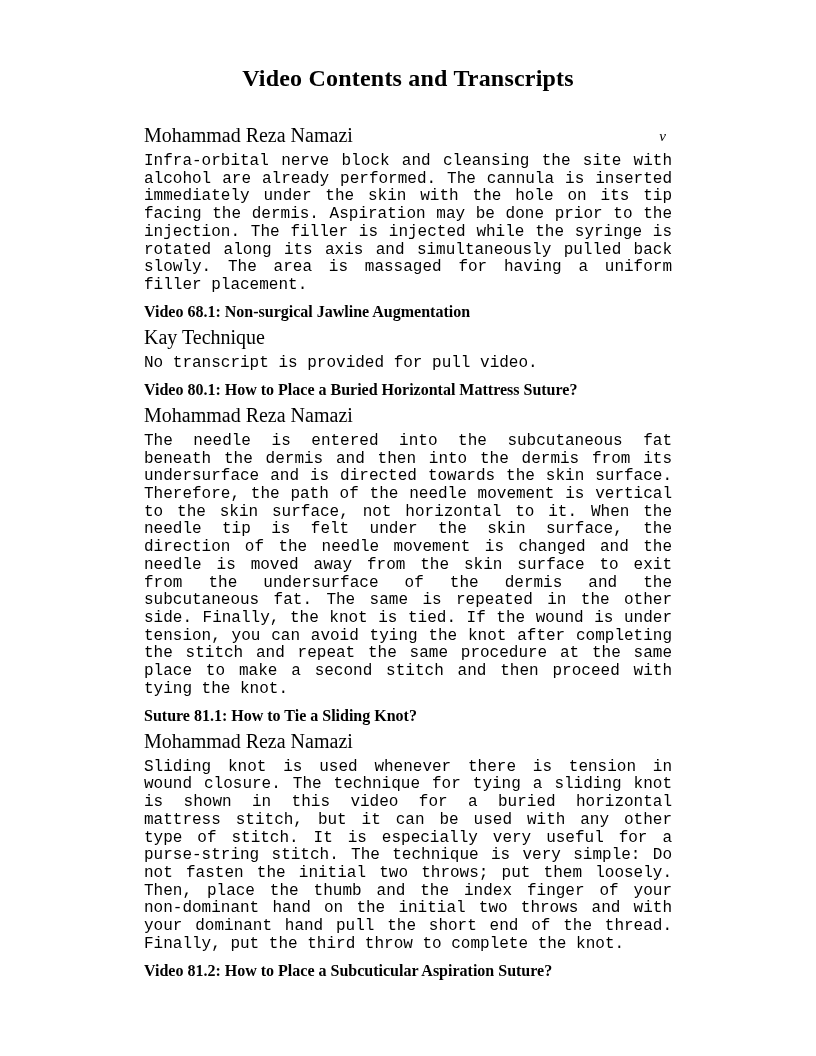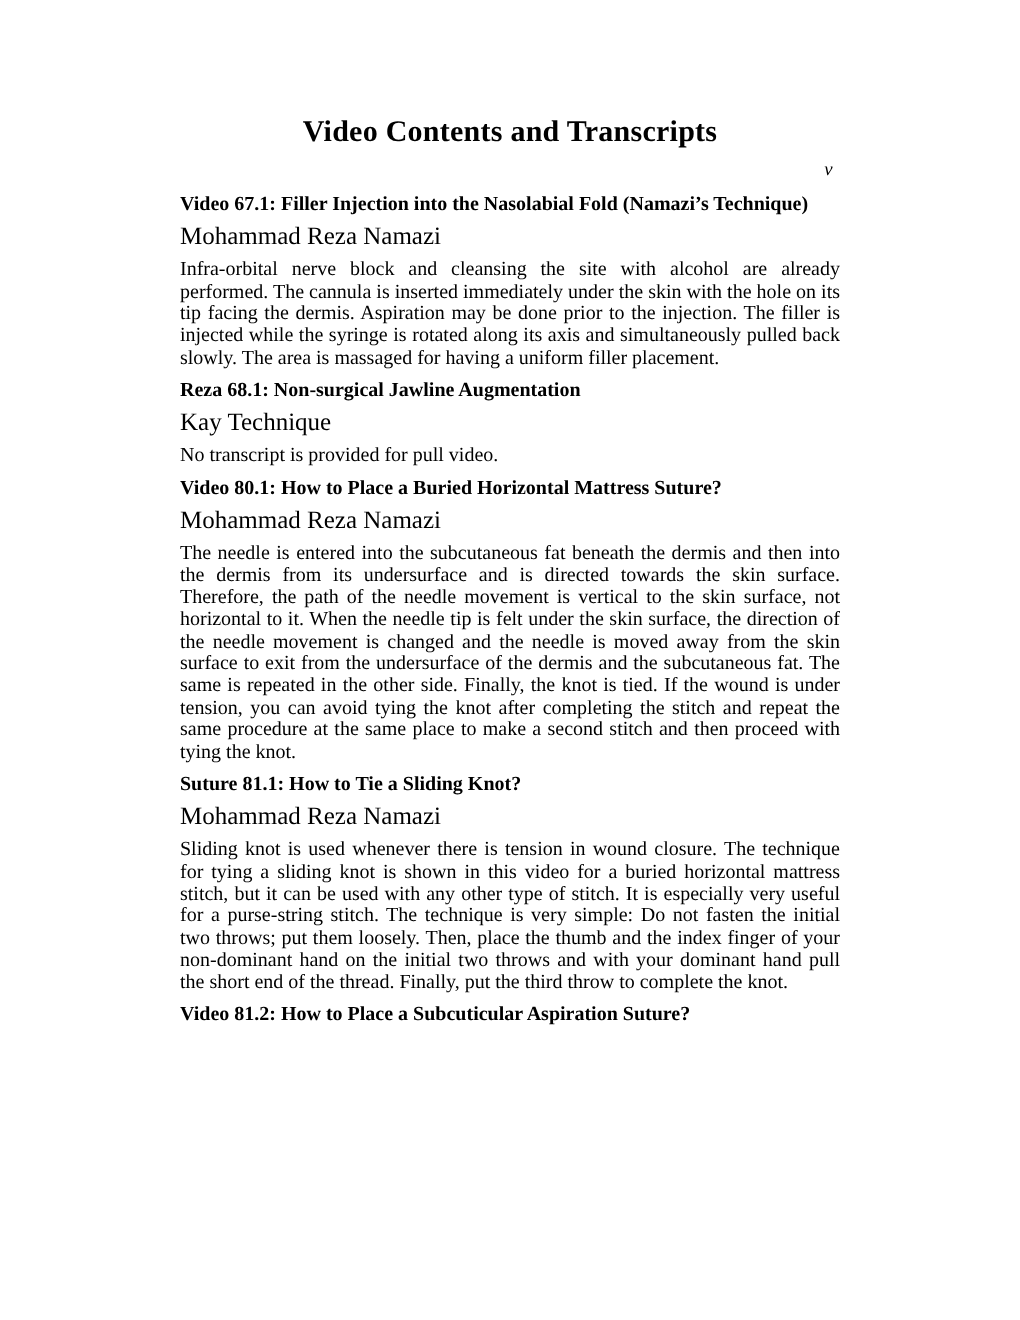--- a/index.html
+++ b/index.html
@@ -22,21 +22,21 @@
     right: 150px;
     font-size: 15px;
     font-style: italic;
     line-height: 15px;
   }
   .content {
     position: absolute;
     left: 144px;
     top: 0;
     width: 528px;
-    padding-top: 93px;
+    padding-top: 65px;
     box-sizing: content-box;
   }
   .doc-title {
     margin: 0 0 36px 0;
     font-size: 24px;
     font-weight: bold;
     text-align: center;
     line-height: 26px;
     letter-spacing: 0.2px;
   }
@@ -53,41 +53,41 @@
     font-size: 20px;
     line-height: 17.7px;
     margin: 0 0 8.3px 0;
   }
   .video-transcript {
     font-size: 16px;
     line-height: 17.7px;
     margin: 0 0 8.3px 0;
     text-align: justify;
     text-justify: inter-word;
+    font-family: Liberation Mono, monospace;
   }
 </style>
 </head>
 <body>
 
 <div class="page">
 
   <div class="page-number">v</div>
 
   <div class="content">
 
     <h1 class="doc-title">Video Contents and Transcripts</h1>
 
     <div class="video-section">
-      <p class="video-heading">Video 67.1: Filler Injection into the Nasolabial Fold (Namazi’s Technique)</p>
       <p class="video-authors">Mohammad Reza Namazi</p>
       <p class="video-transcript">Infra-orbital nerve block and cleansing the site with alcohol are already performed. The cannula is inserted immediately under the skin with the hole on its tip facing the dermis. Aspiration may be done prior to the injection. The filler is injected while the syringe is rotated along its axis and simultaneously pulled back slowly. The area is massaged for having a uniform filler placement.</p>
     </div>
 
     <div class="video-section">
-      <p class="video-heading">Reza 68.1: Non-surgical Jawline Augmentation</p>
+      <p class="video-heading">Video 68.1: Non-surgical Jawline Augmentation</p>
       <p class="video-authors">Kay Technique</p>
       <p class="video-transcript">No transcript is provided for pull video.</p>
     </div>
 
     <div class="video-section">
       <p class="video-heading">Video 80.1: How to Place a Buried Horizontal Mattress Suture?</p>
       <p class="video-authors">Mohammad Reza Namazi</p>
       <p class="video-transcript">The needle is entered into the subcutaneous fat beneath the dermis and then into the dermis from its undersurface and is directed towards the skin surface. Therefore, the path of the needle movement is vertical to the skin surface, not horizontal to it. When the needle tip is felt under the skin surface, the direction of the needle movement is changed and the needle is moved away from the skin surface to exit from the undersurface of the dermis and the subcutaneous fat. The same is repeated in the other side. Finally, the knot is tied. If the wound is under tension, you can avoid tying the knot after completing the stitch and repeat the same procedure at the same place to make a second stitch and then proceed with tying the knot.</p>
     </div>
 

